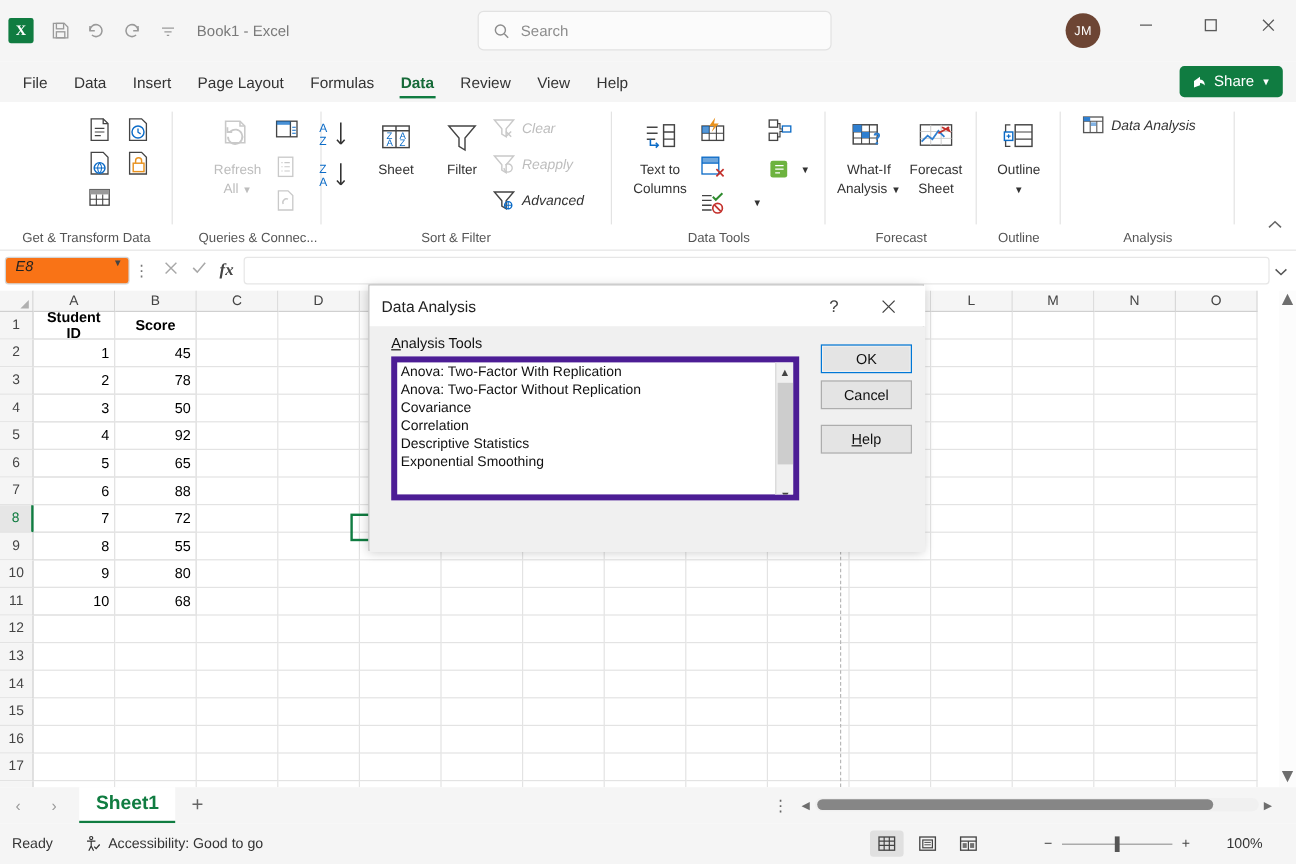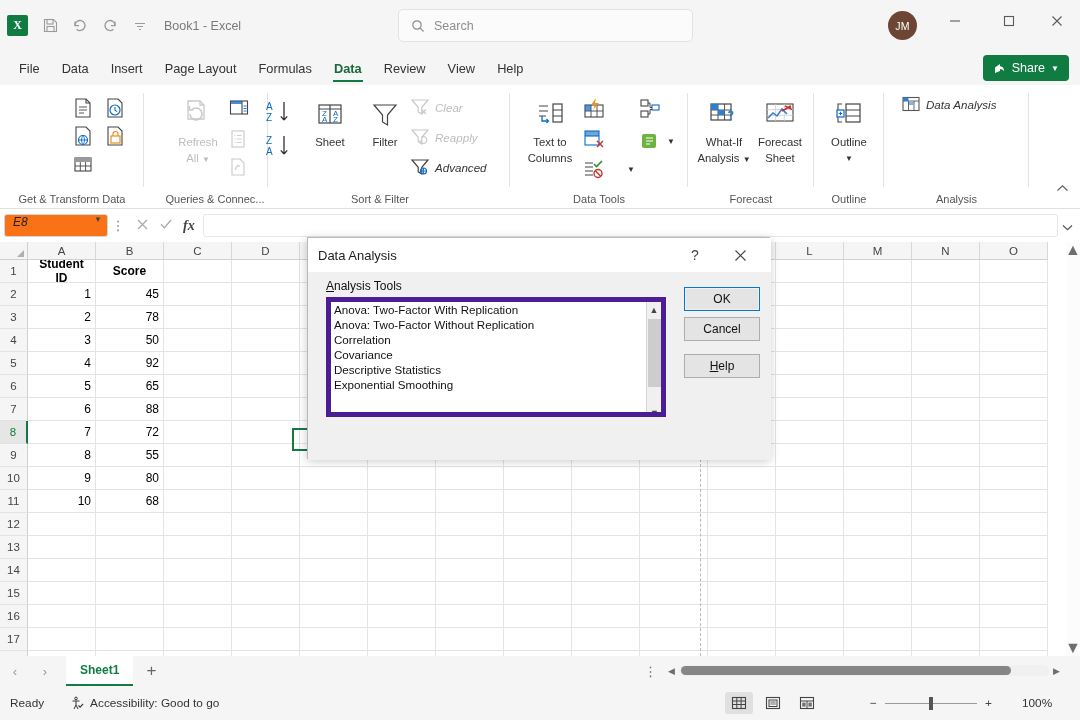--- a/index.html
+++ b/index.html
@@ -164,21 +164,21 @@
     display: flex; align-items: center; justify-content: center; color: #6e6e6e; }
 
   
   .sheetbar {
     position: absolute; top: 656px; left: 0; width: 1080px; height: 30px;
     background: #f5f5f5; display: flex; align-items: center;
   }
   .navb { width: 30px; text-align: center; color: #9a9a9a; font-size: 13px; }
   .sheettab {
     height: 30px; background: #fff; padding: 0 14px; display: flex; align-items: center;
-    font-size: 12px; font-weight: bold; color: #107c41; border-bottom: 2px solid #107c41;
+    font-size: 16px; font-weight: bold; color: #107c41; border-bottom: 2px solid #107c41;
     margin-left: 6px;
   }
   .addsheet { width: 36px; text-align: center; color: #666; font-size: 17px; }
   .hscroll {
     position: absolute; left: 668px; top: 6px; width: 392px; height: 17px;
     display: flex; align-items: center; gap: 4px;
   }
   .hscroll .track {
     flex: 1; height: 11px; background: #f0f0f0; border-radius: 6px; position: relative;
   }
@@ -1074,22 +1074,22 @@
             <path d="M1.5 1.5l10 10M11.5 1.5l-10 10" stroke="#444" stroke-width="1.1"></path>
           </svg>
       </span>
     </div>
     <div class="dlg-body">
       <div class="lbl-tools"><u>A</u><span>nalysis Tools</span></div>
       <div class="listbox">
         <div id="tool-list">
             <div class="lb-item">Anova: Two-Factor With Replication</div>
             <div class="lb-item">Anova: Two-Factor Without Replication</div>
+            <div class="lb-item">Covariance</div>
             <div class="lb-item">Correlation</div>
-            <div class="lb-item">Covariance</div>
             <div class="lb-item">Descriptive Statistics</div>
             <div class="lb-item">Exponential Smoothing</div>
           </div>
         <div class="lb-scroll">
           <div class="ar">▲</div>
           <div class="lb-thumb"></div>
           <div class="ar" style="position:absolute;bottom:0;left:0;width:15px">▼</div>
         </div>
       </div>
       <div class="dbtn primary" id="dlg-ok">OK</div>

